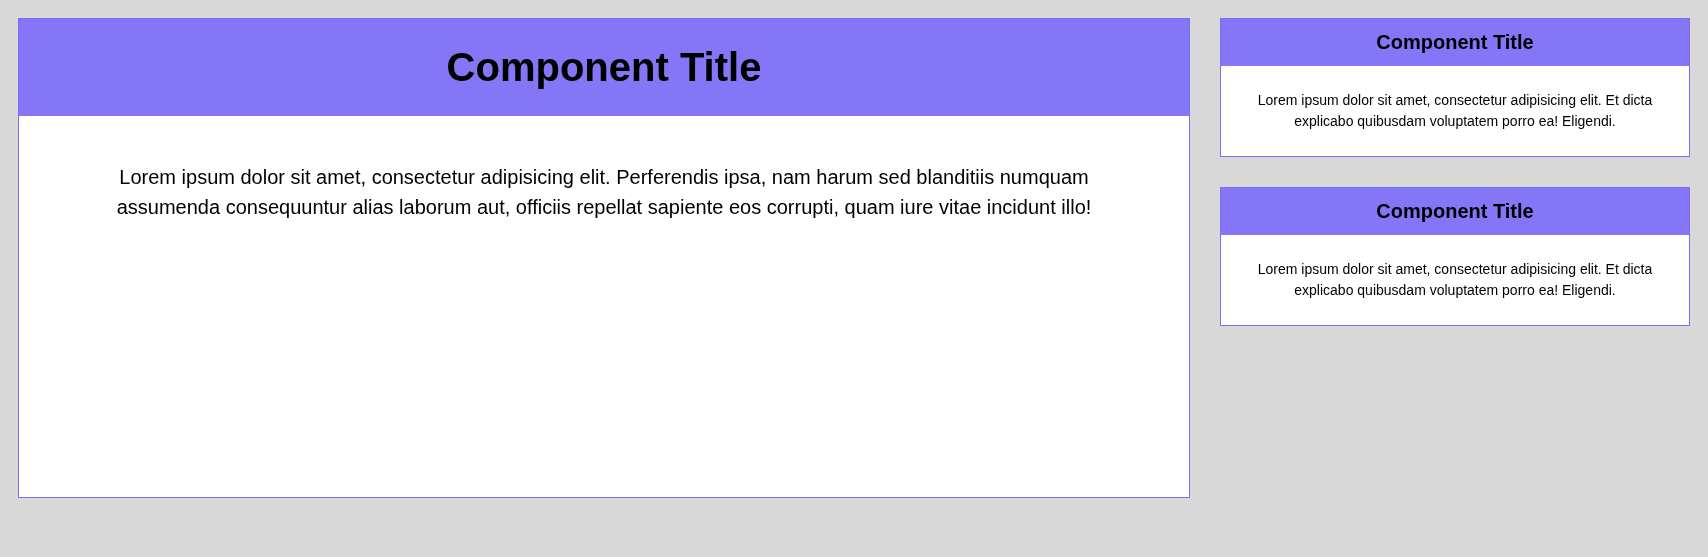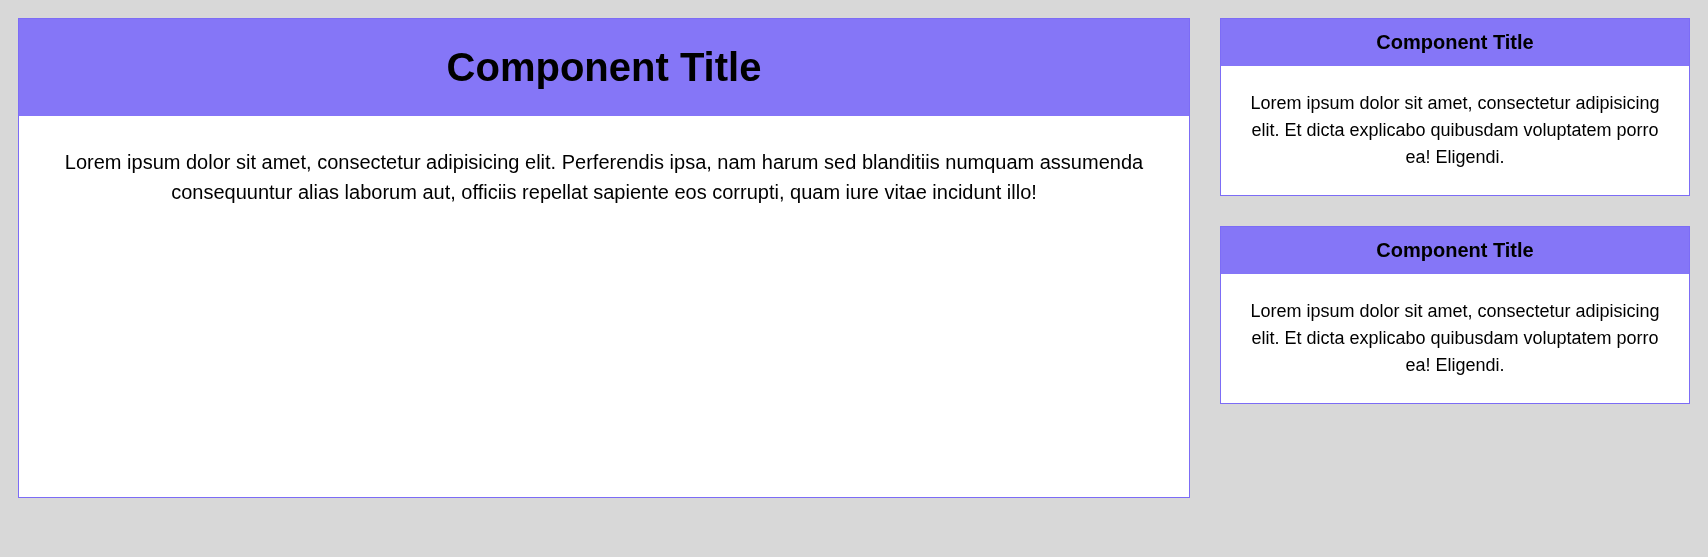--- a/index.html
+++ b/index.html
@@ -59,35 +59,35 @@
       font-size: 20px;
       font-weight: bold;
       color: #000;
     }
     
     .card-small .card-header {
       padding: 12px 24px;
     }
     
     .card-body {
-      padding: 31px;
+      padding: 46px;
     }
     
     .card-small .card-body {
       padding: 24px;
     }
     
     .card-body-text {
       font-size: 20px;
       line-height: 1.5;
       color: #000;
     }
     
     .card-small .card-body-text {
-      font-size: 18px;
+      font-size: 14px;
       line-height: 1.5;
     }
   </style>
 </head>
 <body>
 
 <div class="layout">
 
   <div class="left-col">
     <div class="card card-large">

